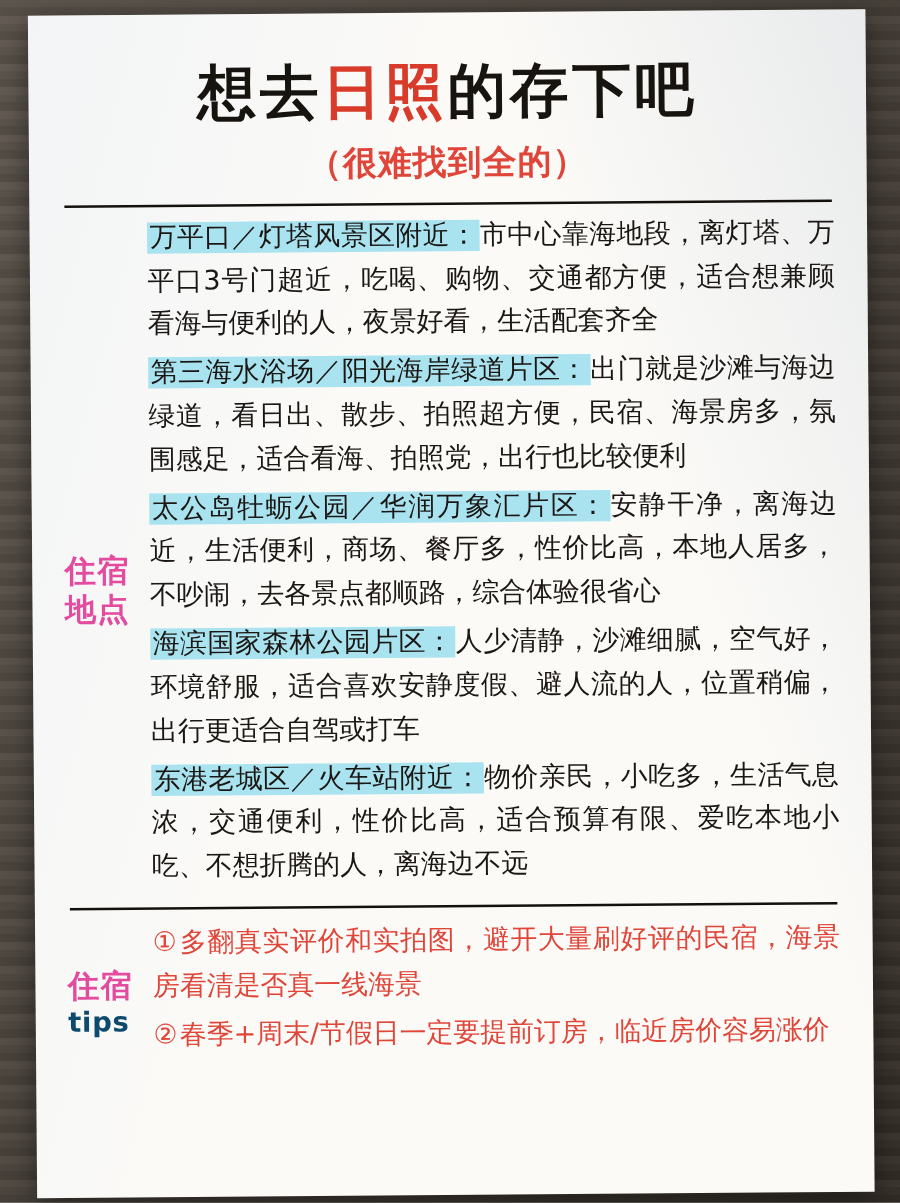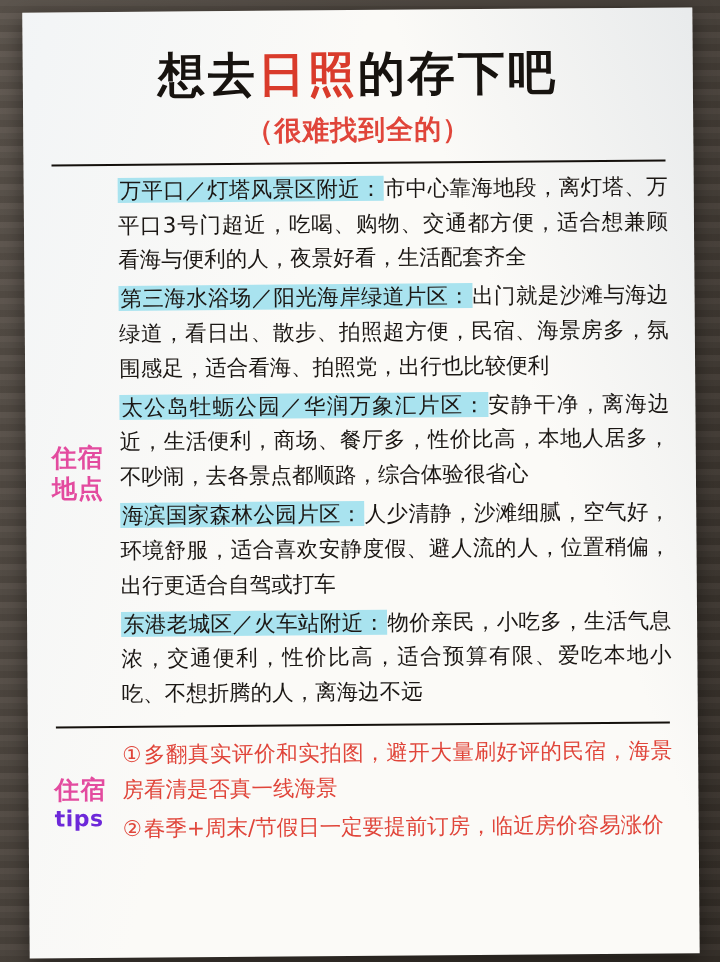--- a/index.html
+++ b/index.html
@@ -106,21 +106,21 @@
     font-size: 25px;
     font-weight: bold;
     line-height: 1.25;
     letter-spacing: 1px;
     padding-top: 0;
   }
   .side-label.sec1 { padding-top: 268px; }
   .side-label.sec2 { padding-top: 36px; }
   .side-label .small {
     font-size: 22px;
-    color: #6d28d9;
+    color: #0c4a6e;
     display: block;
     letter-spacing: 0.5px;
   }
   .side-label .line2 { display: block; font-family: Liberation Serif, serif; }
 
   .entries {
     flex: 1;
     padding-left: 2px;
   }
   .entry {

